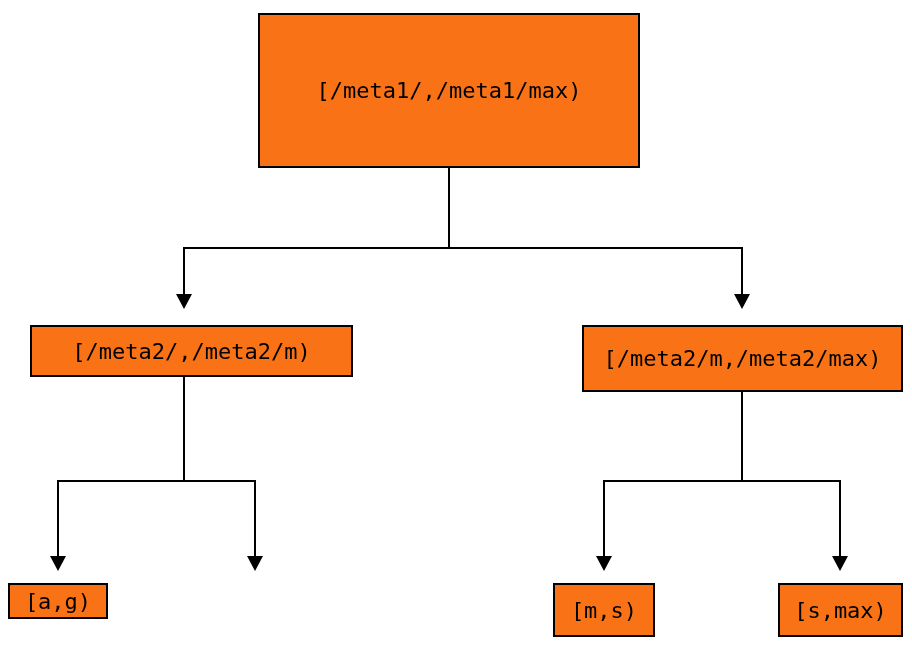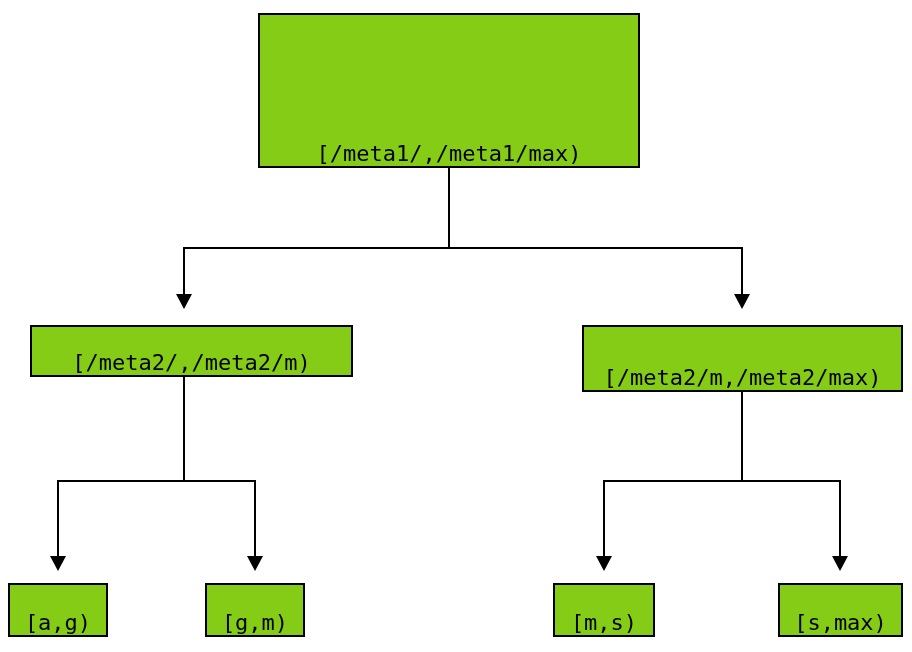--- a/index.html
+++ b/index.html
@@ -19,32 +19,32 @@
     position: absolute;
     left: 0;
     top: 0;
     width: 912px;
     height: 652px;
   }
   .node {
     position: absolute;
     box-sizing: border-box;
     border: 2px solid #000000;
-    background: #84cc16;
+    background: #f97316;
     display: flex;
-    align-items: flex-end;
+    align-items: center;
     justify-content: center;
     font-size: 22px;
     color: #000000;
     white-space: nowrap;
   }
   .node-root      { left: 258px; top: 13px;  width: 382px; height: 155px; }
   .node-left-mid  { left: 22px;  top: 325px; width: 323px; height: 52px; margin-left: 8px; }
   .node-right-mid { left: 582px; top: 325px; width: 321px; height: 67px; }
-  .node-leaf-ag   { left: 8px;   top: 583px; width: 100px; height: 54px; }
+  .node-leaf-ag   { left: 8px;   top: 583px; width: 100px; height: 36px; }
   .node-leaf-gm   { left: 205px; top: 583px; width: 100px; height: 54px; }
   .node-leaf-ms   { left: 553px; top: 583px; width: 102px; height: 54px; }
   .node-leaf-smax { left: 778px; top: 583px; width: 125px; height: 54px; }
 </style>
 </head>
 <body>
 
 <div class="canvas">
 
   <svg class="edges" viewBox="0 0 912 652" xmlns="http://www.w3.org/2000/svg">
@@ -84,23 +84,20 @@
   </div>
 
   <div class="node node-right-mid">
     <span>[/meta2/m,/meta2/max)</span>
   </div>
 
   <div class="node node-leaf-ag">
     <span>[a,g)</span>
   </div>
 
-  <div class="node node-leaf-gm">
-    <span>[g,m)</span>
-  </div>
 
   <div class="node node-leaf-ms">
     <span>[m,s)</span>
   </div>
 
   <div class="node node-leaf-smax">
     <span>[s,max)</span>
   </div>
 
 </div>

